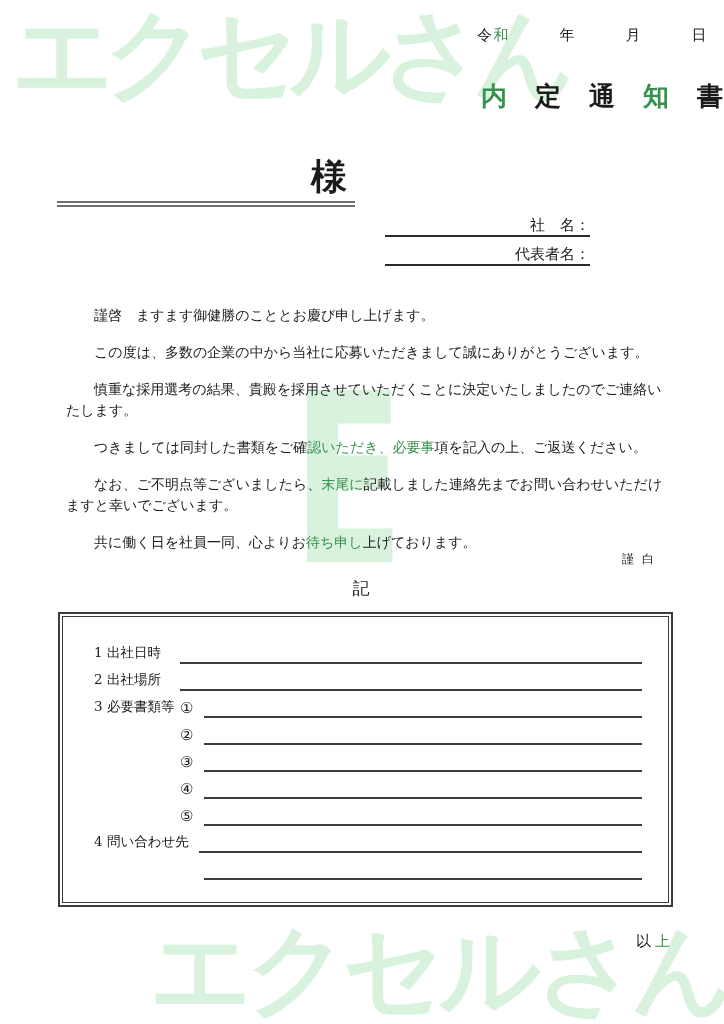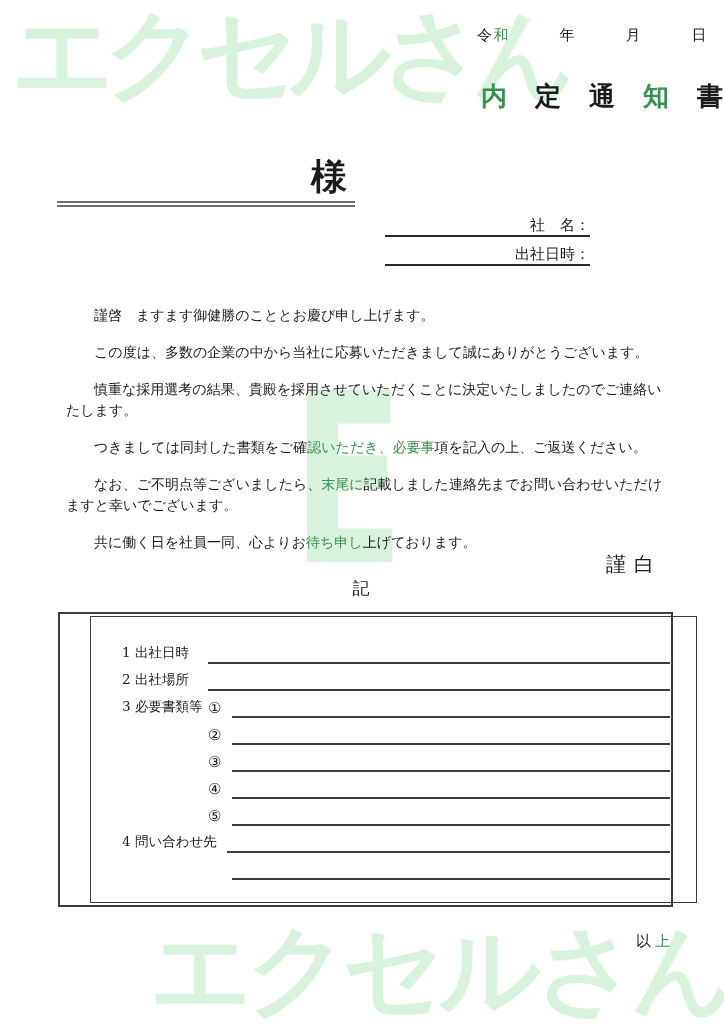--- a/index.html
+++ b/index.html
@@ -30,27 +30,27 @@
              font-size:26px;font-weight:600;white-space:pre;letter-spacing:1px;}
   .addressee{position:absolute;left:57px;top:149px;width:290px;height:52px;box-sizing:content-box;
              border-bottom:6px double var(--rule_gray,#6f6f6f);
              text-align:right;padding-right:8px;font-size:36px;font-weight:600;line-height:54px;}
   .company{position:absolute;left:377px;top:216px;}
   .frow{display:flex;align-items:flex-end;height:29px;flex-direction:column;}
   .flabel{font-size:15px;line-height:18px;margin-bottom:1px;white-space:pre;}
   .fline{width:205px;border-bottom:2px solid #2b2b2b;margin-left:8px;height:0;}
   .letter-body{position:absolute;left:66px;top:297px;width:599px;font-size:14px;line-height:21px;margin-top:8px;}
   .letter-body p{margin:0 0 16px 0;}
-  .keihaku{position:absolute;top:551px;right:62px;font-size:20px;letter-spacing:8px;}
+  .keihaku{position:absolute;top:551px;right:62px;font-size:12px;letter-spacing:8px;}
   .ki{position:absolute;top:577px;left:0;right:0;text-align:center;font-size:17px;letter-spacing:2px;}
   
   .dbox{position:absolute;left:58px;top:612px;width:615px;height:295px;box-sizing:border-box;
         border:2px solid var(--rule,#3c3c3c);padding:2px;}
   .dbox-inner{width:100%;height:100%;box-sizing:border-box;border:1px solid var(--rule,#3c3c3c);
-              padding:20px 26px 0 0;margin-left:28px;}
+              padding:20px 26px 0 0;}
   .brow{display:flex;align-items:flex-end;height:27px;}
   .blbl{flex:none;width:117px;box-sizing:border-box;padding-left:31px;
         font-size:13.5px;line-height:16px;margin-bottom:4px;white-space:nowrap;}
   .blbl.wide{width:auto;min-width:117px;padding-right:10px;}
   .bcirc{flex:none;width:24px;font-size:15px;line-height:15px;margin-bottom:2px;}
   .bspacer{flex:none;width:141px;}
   .bline{flex:1;border-bottom:2px solid var(--rule,#3c3c3c);height:0;}
   .ijou{position:absolute;top:932px;right:50px;font-size:15px;letter-spacing:4px;text-align:center;}
 </style>
 </head>
@@ -71,21 +71,21 @@
     <div class="addressee">
       <span>様</span>
     </div>
 
     <div class="company">
       <div class="frow">
         <span class="flabel">社　名：</span>
         <span class="fline"></span>
       </div>
       <div class="frow">
-        <span class="flabel">出社日時：</span>
+        <span class="flabel">代表者名：</span>
         <span class="fline"></span>
       </div>
     </div>
 
     <div class="letter-body">
       <p><span>　　謹啓　ますます御健勝のこととお慶び申し上げます。</span></p>
       <p><span>　　この度は、多数の企業の中から当社に応募いただきまして誠にありがとうございます。</span></p>
       <p><span>　　慎重な採用選考の結果、貴殿を採用させていただくことに決定いたしましたのでご連絡いたします。</span></p>
       <p><span>　　つきましては同封した書類をご確</span><span class="grn">認いただき、必要事</span><span>項を記入の上、ご返送ください。</span></p>
       <p><span>　　なお、ご不明点等ございましたら、</span><span class="grn">末尾に</span><span>記載しました連絡先までお問い合わせいただけますと幸いでございます。</span></p>

